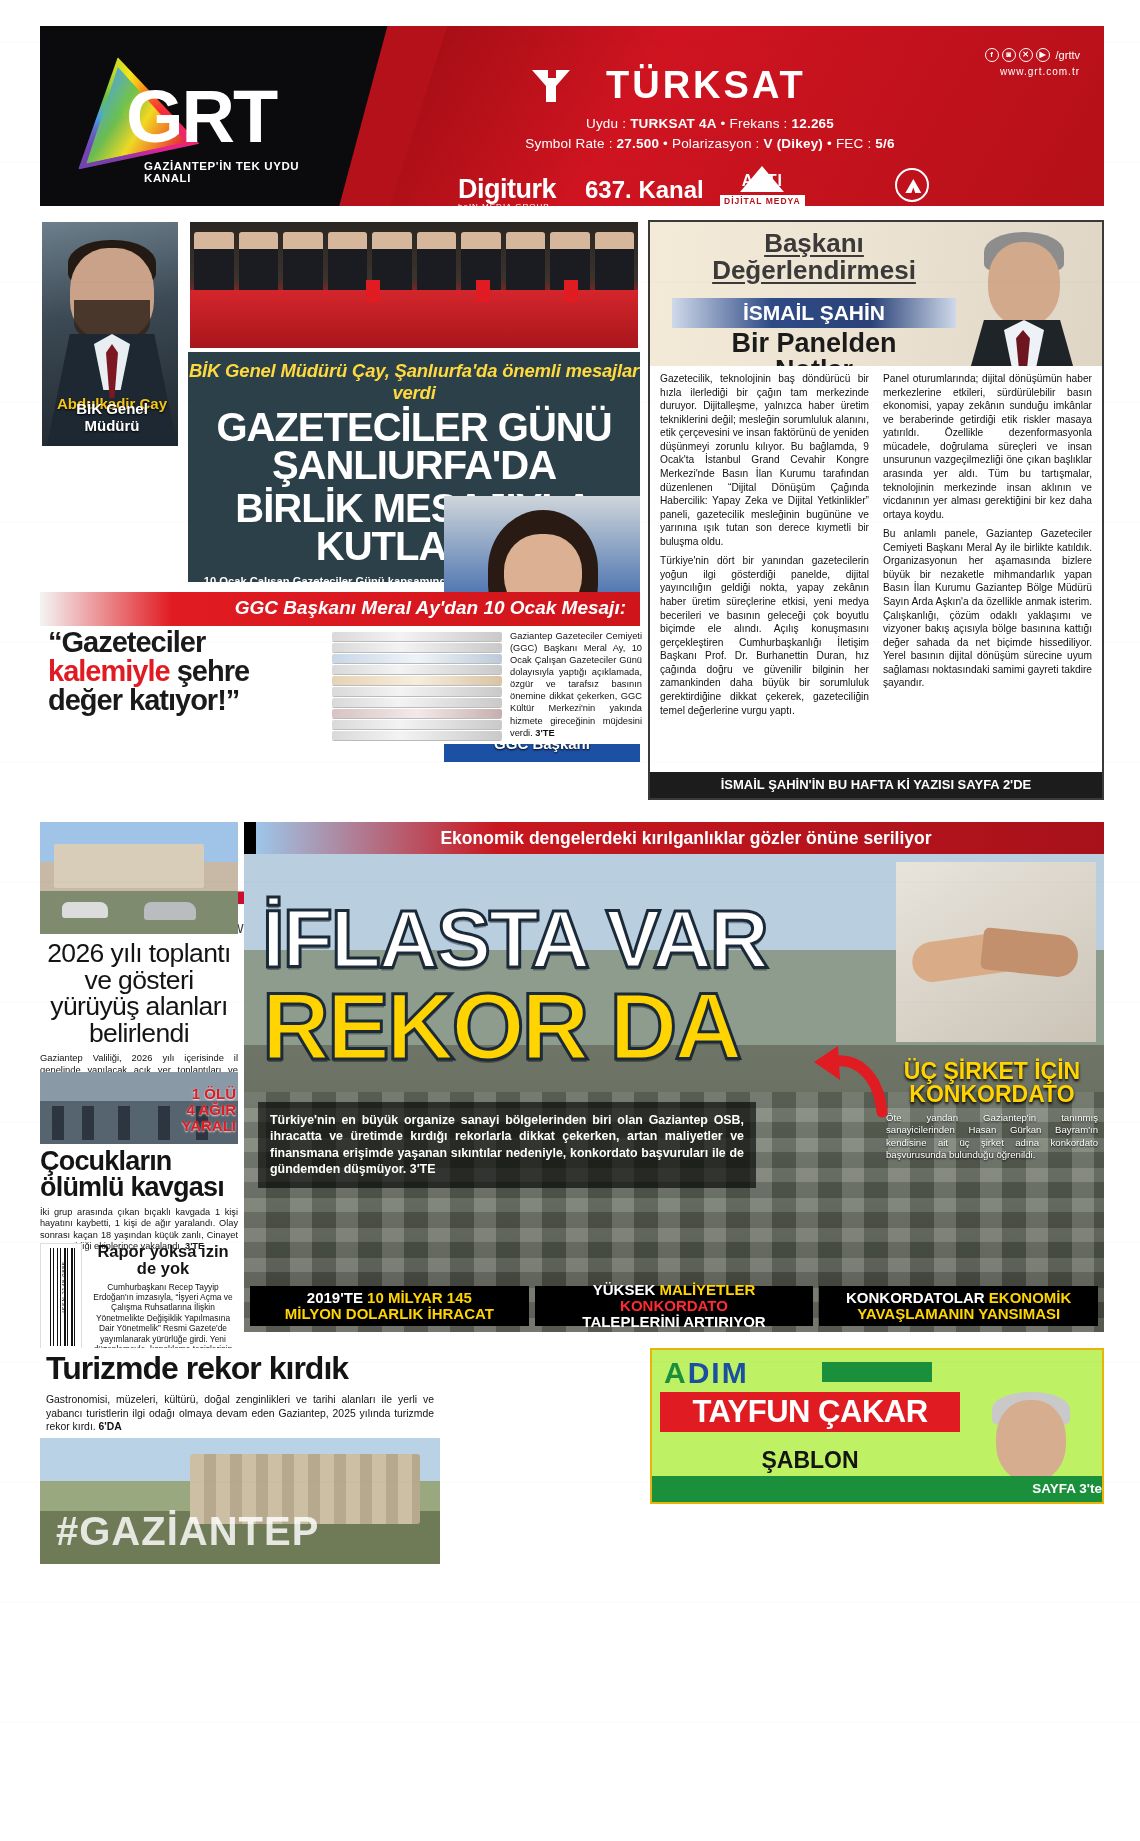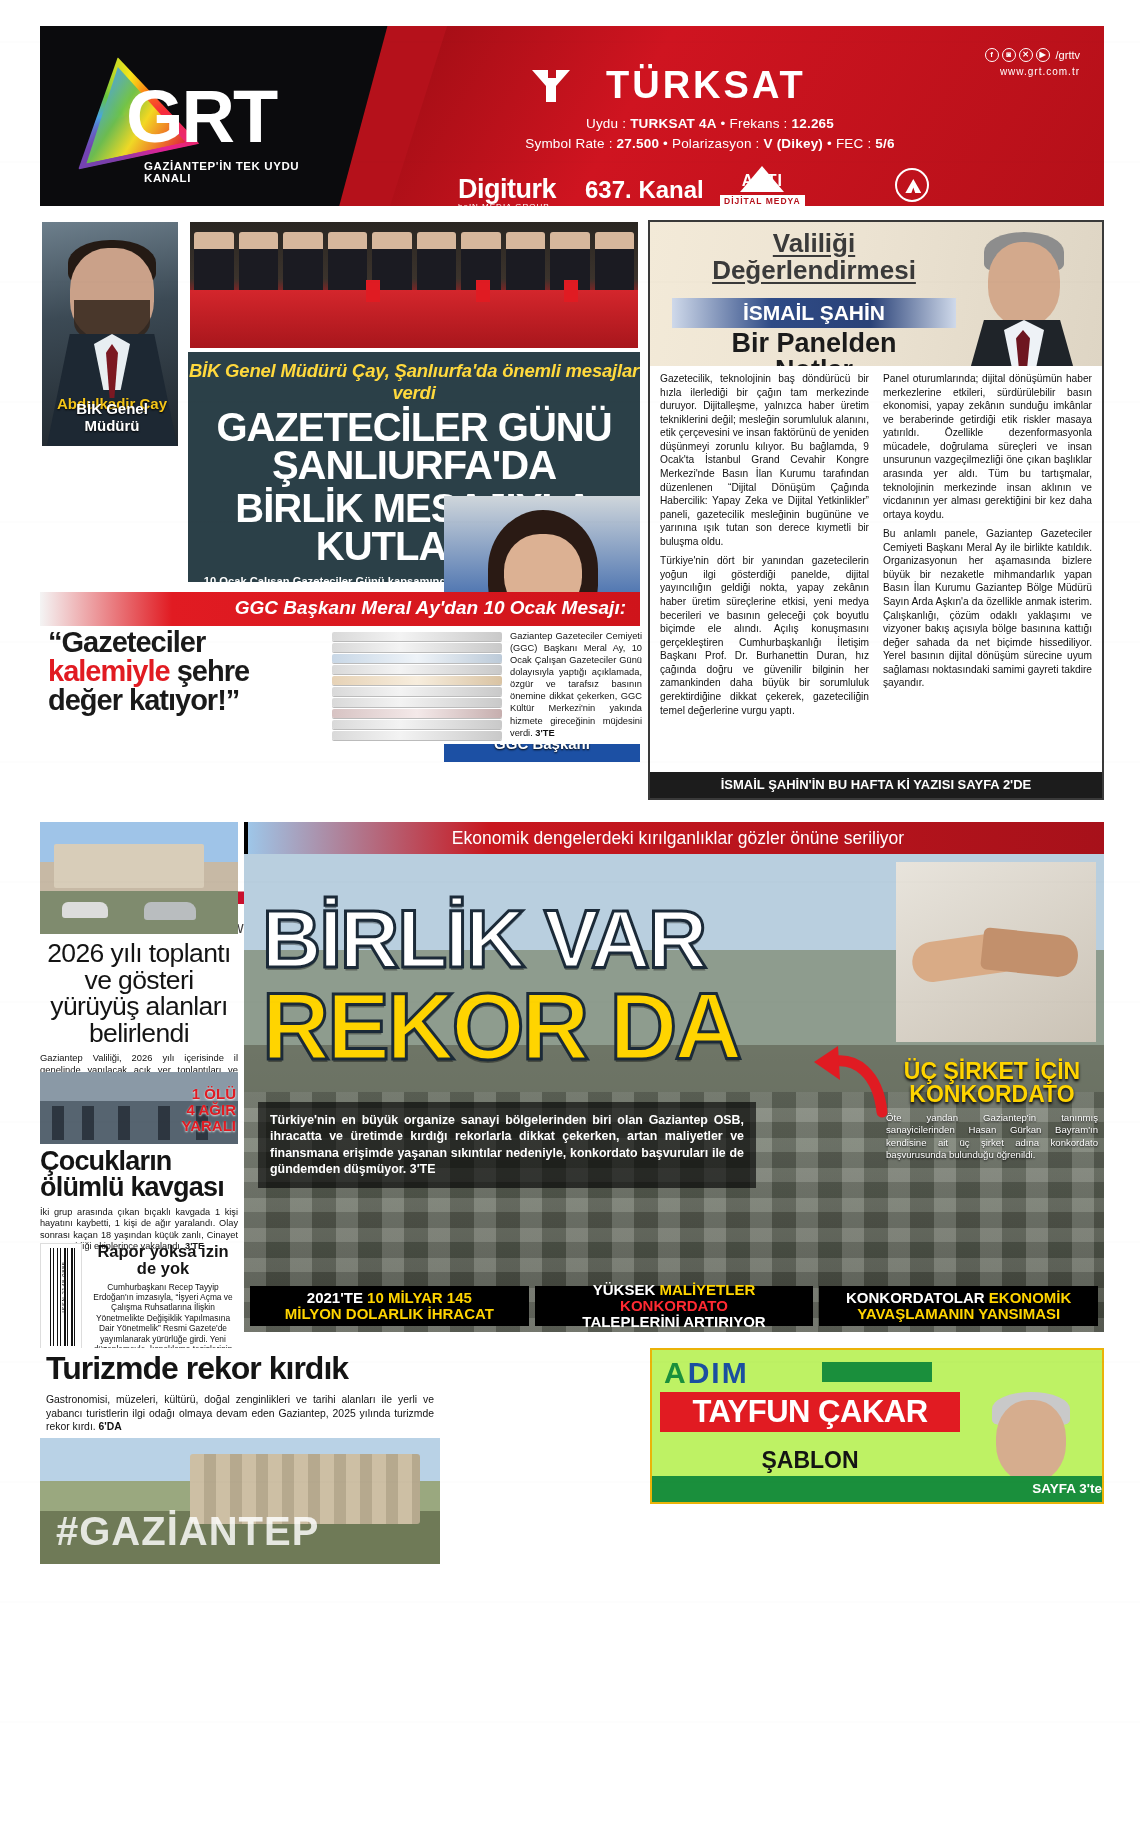--- a/index.html
+++ b/index.html
@@ -464,23 +464,23 @@
     font-size: 8.4px; line-height: 1.24; color:#111; text-align:center; margin-top:4px;
   }
   .bl3-sum b { font-weight: 800; }
 
   
   .mainstory {
     position: absolute; left: 244px; top: 822px; width: 860px; height: 510px;
     background:#000; overflow: hidden;
   }
   .ms-topbar {
-    position:absolute; left:4px; top:0; width:860px; height:32px;
+    position:absolute; left:12px; top:0; width:860px; height:32px;
     background: linear-gradient(90deg,#9ec6e8 0%, #c8171f 28%, #a7111a 100%);
-    color:#fff; font-size:17.5px; font-weight:400; text-align:center; line-height:32px;
+    color:#fff; font-size:17.5px; font-weight:700; text-align:center; line-height:32px;
   }
   .ms-photo {
     position:absolute; left:0; top:32px; width:860px; height:478px;
     background:
       linear-gradient(180deg, rgba(120,160,190,.0) 0 40%, rgba(0,0,0,.15) 100%),
       linear-gradient(180deg,#b9cfdf 0 20%, #8e9c8e 20% 40%, #6e7566 40% 62%, #5b5f52 62% 100%);
     overflow:hidden;
   }
   .ms-photo .city {
     position:absolute; left:0; bottom:0; width:860px; height:240px;
@@ -769,21 +769,21 @@
       <div class="meral-text">
         <span>Gaziantep Gazeteciler Cemiyeti (GGC) Başkanı Meral Ay, 10 Ocak Çalışan Gazeteciler Günü dolayısıyla yaptığı açıklamada, özgür ve tarafsız basının önemine dikkat çekerken, GGC Kültür Merkezi'nin yakında hizmete gireceğinin müjdesini verdi.</span>
         <b>3'TE</b>
       </div>
     </div>
   </div>
 
   <div class="rcol">
     <div class="rcol-head">
       <div class="rcol-title">
-        <u>Valiliği</u><br>
+        <u>Başkanı</u><br>
         <u>Değerlendirmesi</u>
       </div>
       <div class="rcol-name">İSMAİL ŞAHİN</div>
       <div class="rcol-sub">
         <span>Bir Panelden</span><br>
         <span>Notlar</span>
       </div>
       <div class="rcol-portrait">
         <div class="h"></div>
         <div class="f"></div>
@@ -867,21 +867,21 @@
   </div>
 
   <div class="mainstory">
     <div class="ms-topbar">Ekonomik dengelerdeki kırılganlıklar gözler önüne seriliyor</div>
     <div class="ms-photo">
       <div class="city"></div>
       <div class="ms-hand">
         <div class="h1"></div>
         <div class="h2"></div>
       </div>
-      <div class="ms-title1">BİRLİK VAR</div>
+      <div class="ms-title1">İFLASTA VAR</div>
       <div class="ms-title2">REKOR DA</div>
 
       <div class="arrow">
         <svg viewBox="0 0 86 86">
           <path d="M78 72 C 74 34, 52 16, 26 22" stroke="#e01b22" stroke-width="11" fill="none" stroke-linecap="round"></path>
           <path d="M34 6 L10 22 L36 40 Z" fill="#e01b22"></path>
         </svg>
       </div>
 
       <div class="konkordato">
@@ -892,21 +892,21 @@
         <div class="konk-text">Öte yandan Gaziantep'in tanınmış sanayicilerinden Hasan Gürkan Bayram'ın kendisine ait üç şirket adına konkordato başvurusunda bulunduğu öğrenildi.</div>
       </div>
 
       <div class="ms-lead">
         <span>Türkiye'nin en büyük organize sanayi bölgelerinden biri olan Gaziantep OSB, ihracatta ve üretimde kırdığı rekorlarla dikkat çekerken, artan maliyetler ve finansmana erişimde yaşanan sıkıntılar nedeniyle, konkordato başvuruları ile de gündemden düşmüyor.</span>
         <b>3'TE</b>
       </div>
 
       <div class="ms-bottombar">
         <div class="msb">
-          <span><span>2021'TE </span><span class="y">10 MİLYAR 145</span><br><span class="y">MİLYON DOLARLIK İHRACAT</span></span>
+          <span><span>2019'TE </span><span class="y">10 MİLYAR 145</span><br><span class="y">MİLYON DOLARLIK İHRACAT</span></span>
         </div>
         <div class="msb">
           <span><span>YÜKSEK </span><span class="y">MALİYETLER </span><span class="r">KONKORDATO</span><br><span>TALEPLERİNİ ARTIRIYOR</span></span>
         </div>
         <div class="msb">
           <span><span>KONKORDATOLAR </span><span class="y">EKONOMİK</span><br><span class="y">YAVAŞLAMANIN YANSIMASI</span></span>
         </div>
       </div>
     </div>
   </div>

